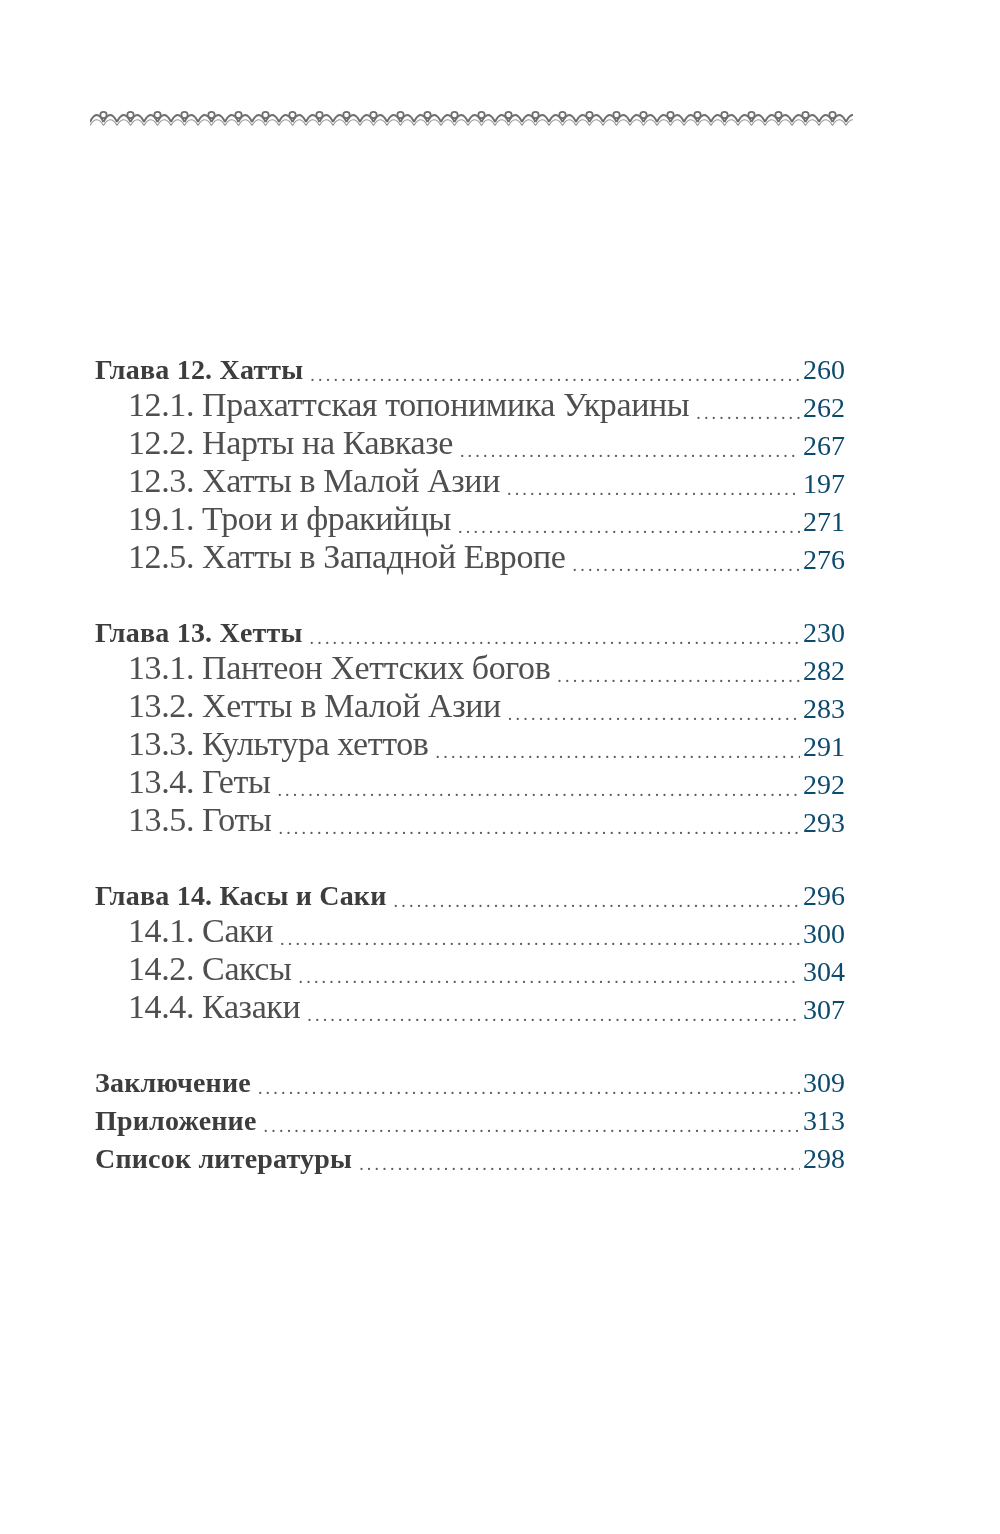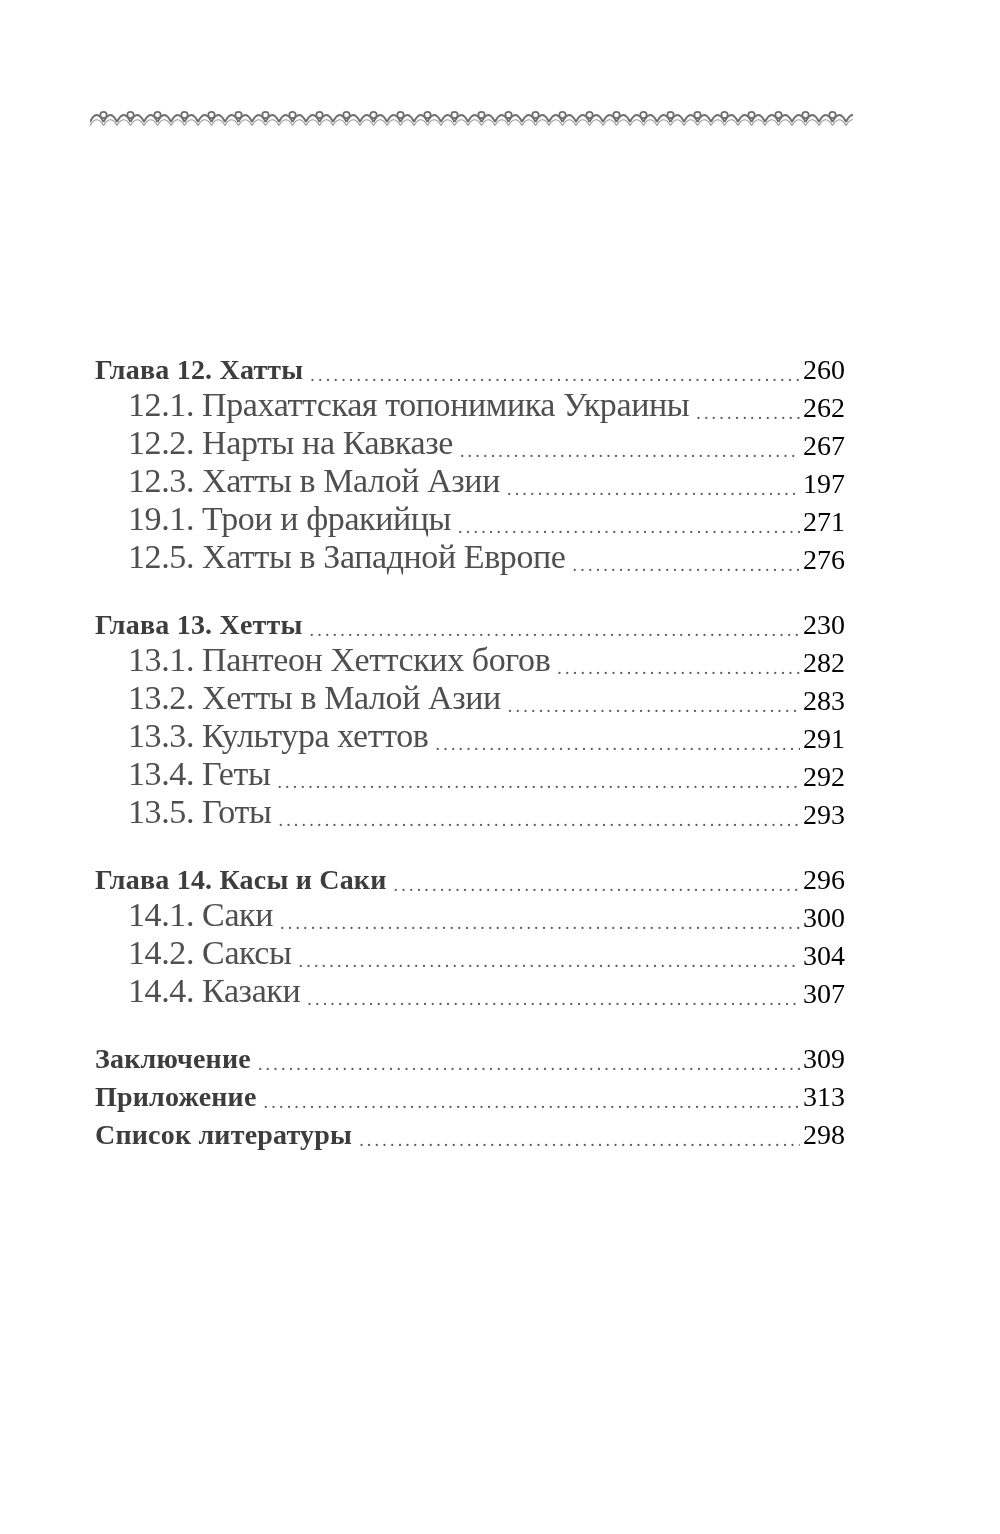--- a/index.html
+++ b/index.html
@@ -51,24 +51,24 @@
     font-size: 18px;
     letter-spacing: 3.2px;
     margin: 0 3px 0 7px;
   }
   .dots::after {
     content: "................................................................................................................................................................";
   }
   .p {
     flex: 0 0 auto;
     font-size: 28px;
-    color: #000000;
+    color: #0c4a6e;
     text-align: right;
   }
-  .gap { margin-top: 27px; }
+  .gap { margin-top: 35px; }
 </style>
 </head>
 <body>
 
 <div class="page">
 
   <svg class="ornament" viewBox="0 0 763 26" preserveAspectRatio="none" aria-hidden="true">
     <defs>
       <pattern id="lace" width="27" height="26" patternUnits="userSpaceOnUse">
         <path d="M0,16 Q6.75,2 13.5,16" fill="none" stroke="#6e6e6e" stroke-width="2"></path>

